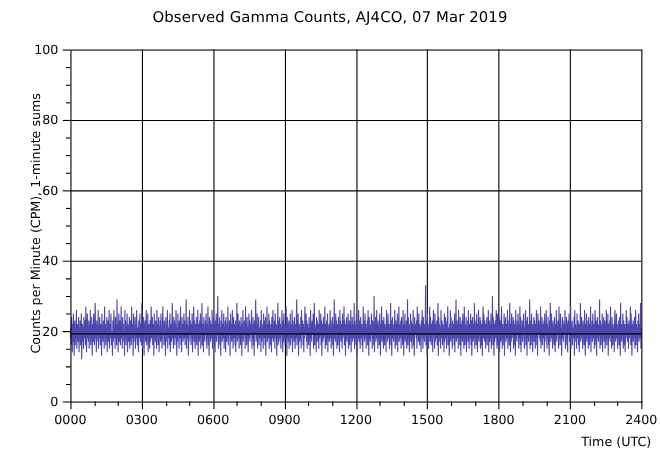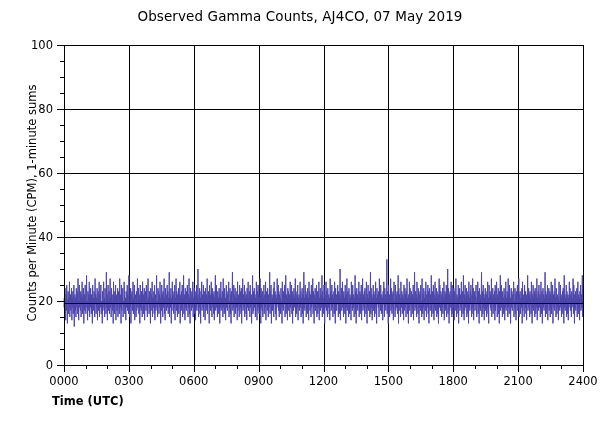--- a/index.html
+++ b/index.html
@@ -37,45 +37,44 @@
     top: 196px;
     width: 320px;
     text-align: center;
     font-size: 11.5px;
     color: #000000;
     transform: rotate(-90deg);
     transform-origin: center center;
   }
   .x-axis-label {
     position: absolute;
-    left: 52px;
+    left: 72px;
     top: 394px;
     width: 520px;
-    text-align: left;
+    text-align: right;
     font-size: 11.5px;
     color: #000000;
-    font-weight: bold;
   }
   svg#plot {
     position: absolute;
     left: 0;
     top: 0;
   }
   .tick-text {
     font-family: "DejaVu Sans", "Liberation Sans", sans-serif;
     font-size: 11.5px;
     fill: #000000;
   }
 </style>
 </head>
 <body>
 
 <div id="figure">
 
-  <div class="chart-title">Observed Gamma Counts, AJ4CO, 07 May 2019</div>
+  <div class="chart-title">Observed Gamma Counts, AJ4CO, 07 Mar 2019</div>
 
   <div class="y-axis-label">Counts per Minute (CPM), 1-minute sums</div>
 
   <div class="x-axis-label">Time (UTC)</div>
 
   <svg id="plot" width="600" height="428">
     <g id="grid-layer">
         <line x1="129.5" y1="45" x2="129.5" y2="365" stroke="#000000" stroke-width="1"></line>
         <line x1="194.5" y1="45" x2="194.5" y2="365" stroke="#000000" stroke-width="1"></line>
         <line x1="259.5" y1="45" x2="259.5" y2="365" stroke="#000000" stroke-width="1"></line>

